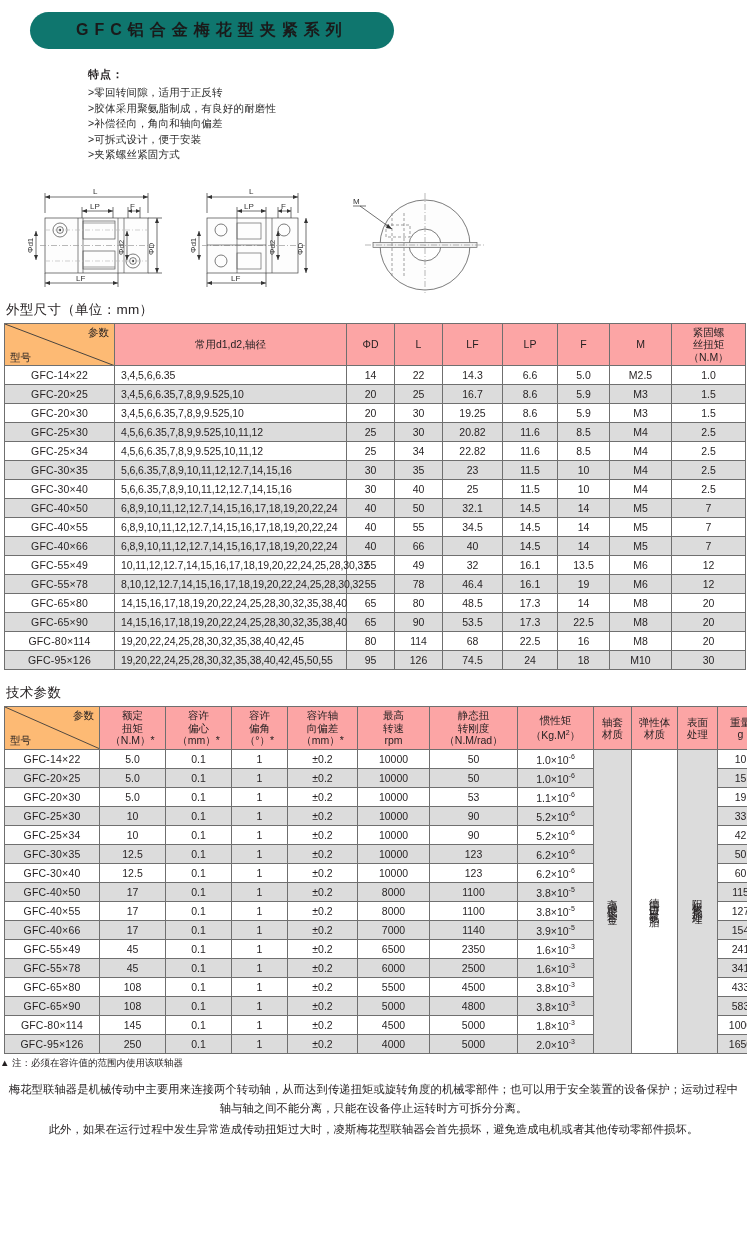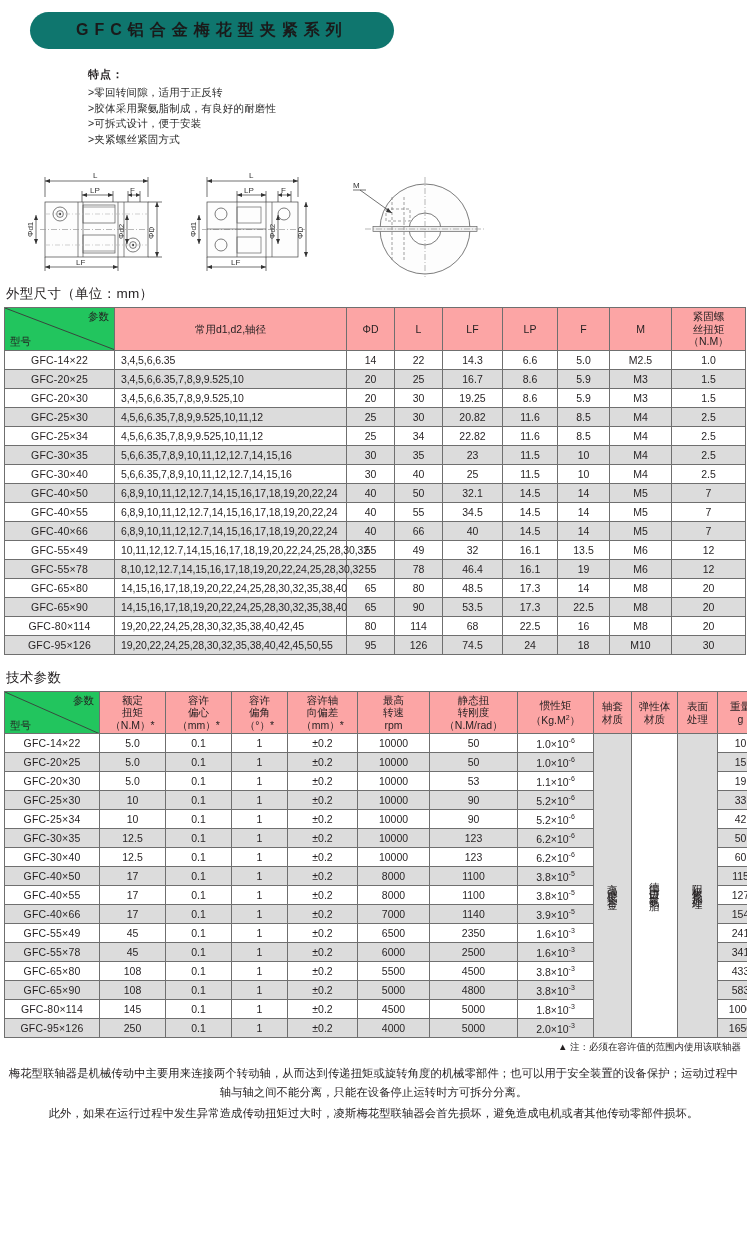--- a/index.html
+++ b/index.html
@@ -82,21 +82,21 @@
     padding: 2px 1px;
   }
   tbody td { height: 19px; background: #ffffff; }
   tbody tr:nth-child(even) td { background: #dcdcdc; }
   tbody tr:nth-child(even) td.mat-cell,
   tbody tr td.mat-cell { background: #dcdcdc; }
   td.mat-white { background: #ffffff !important; }
 
   .corner {
     position: relative;
-    background: #22c55e;
+    background: #fdba74;
     height: 100%;
     padding: 0;
   }
   .corner .diag {
     position: absolute; inset: 0;
     width: 100%; height: 100%;
   }
   .corner .p-top {
     position: absolute; right: 5px; top: 2px; font-size: 10.5px;
   }
@@ -112,21 +112,20 @@
   .vtext {
     writing-mode: vertical-rl;
     text-orientation: upright;
     letter-spacing: 3px;
     font-size: 10.5px;
     line-height: 1;
     display: inline-block;
   }
 
   .note {
-    text-align: right;
     font-size: 9.5px;
     margin: 3px 6px 0 0;
     color: #231f20;
   }
 
   
   .desc {
     margin: 10px 8px 0 8px;
     font-size: 11.3px;
     line-height: 19px;
@@ -140,20 +139,21 @@
 <body>
 
 <div class="banner-wrap">
   <div class="banner">GFC铝合金梅花型夹紧系列</div>
 </div>
 
 <div class="features">
   <div class="features-title">特点：</div>
   <div class="feature-line">&gt;零回转间隙，适用于正反转</div>
   <div class="feature-line">&gt;胶体采用聚氨脂制成，有良好的耐磨性</div>
+  <div class="feature-line">&gt;补偿径向，角向和轴向偏差</div>
   <div class="feature-line">&gt;可拆式设计，便于安装</div>
   <div class="feature-line">&gt;夹紧螺丝紧固方式</div>
 </div>
 
 <div class="drawings">
 <svg width="747" height="120" viewBox="0 0 747 120">
   <g stroke="#4a4a4a" fill="none" stroke-width="0.7" font-family="Liberation Sans, sans-serif" font-size="8">
 
     <g stroke="#333">
       <line x1="45" y1="24" x2="148" y2="24"></line>

